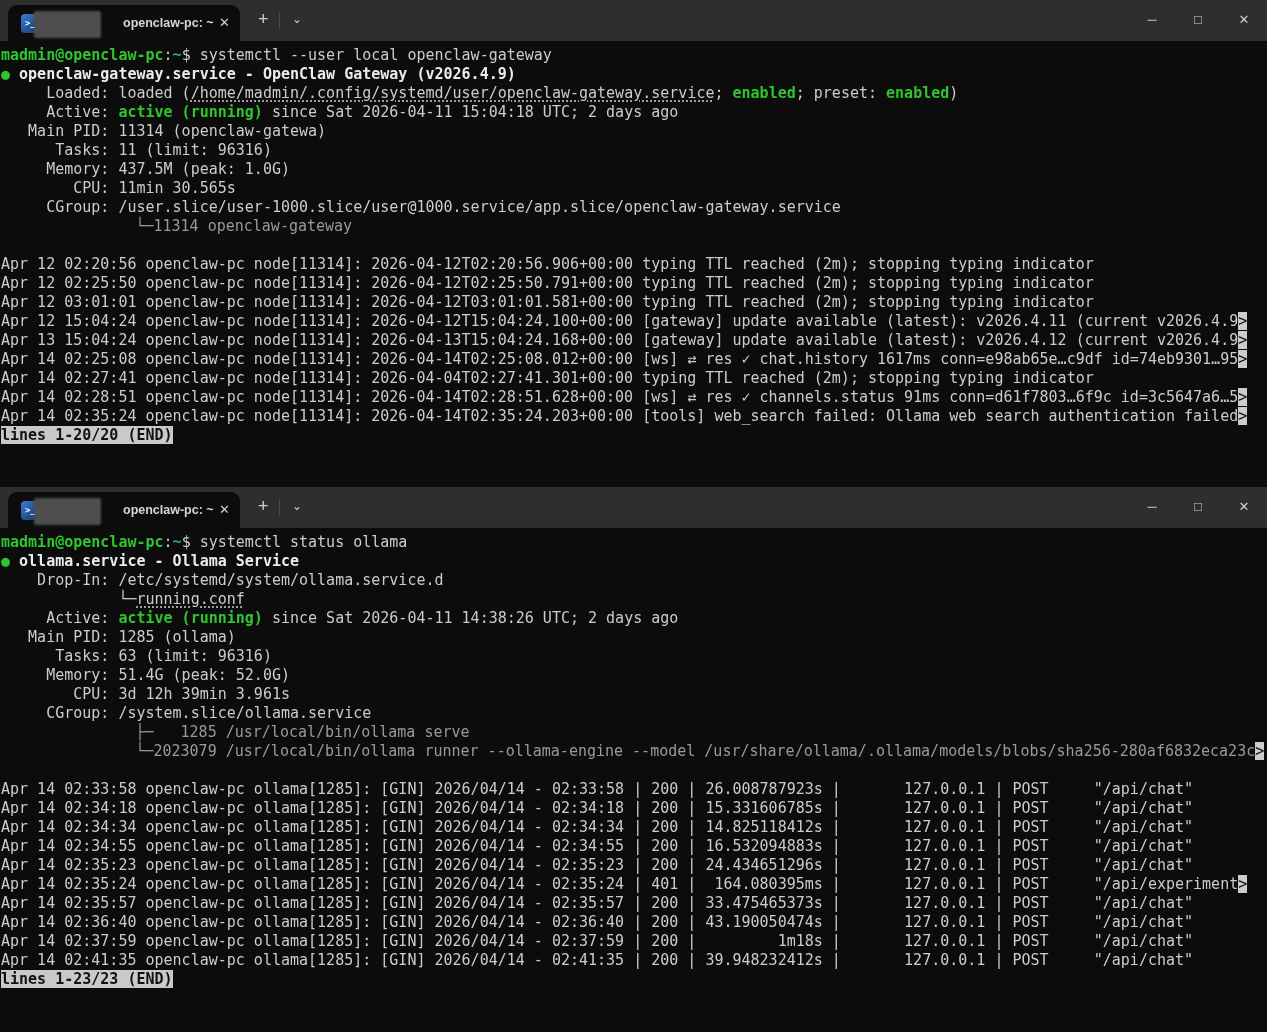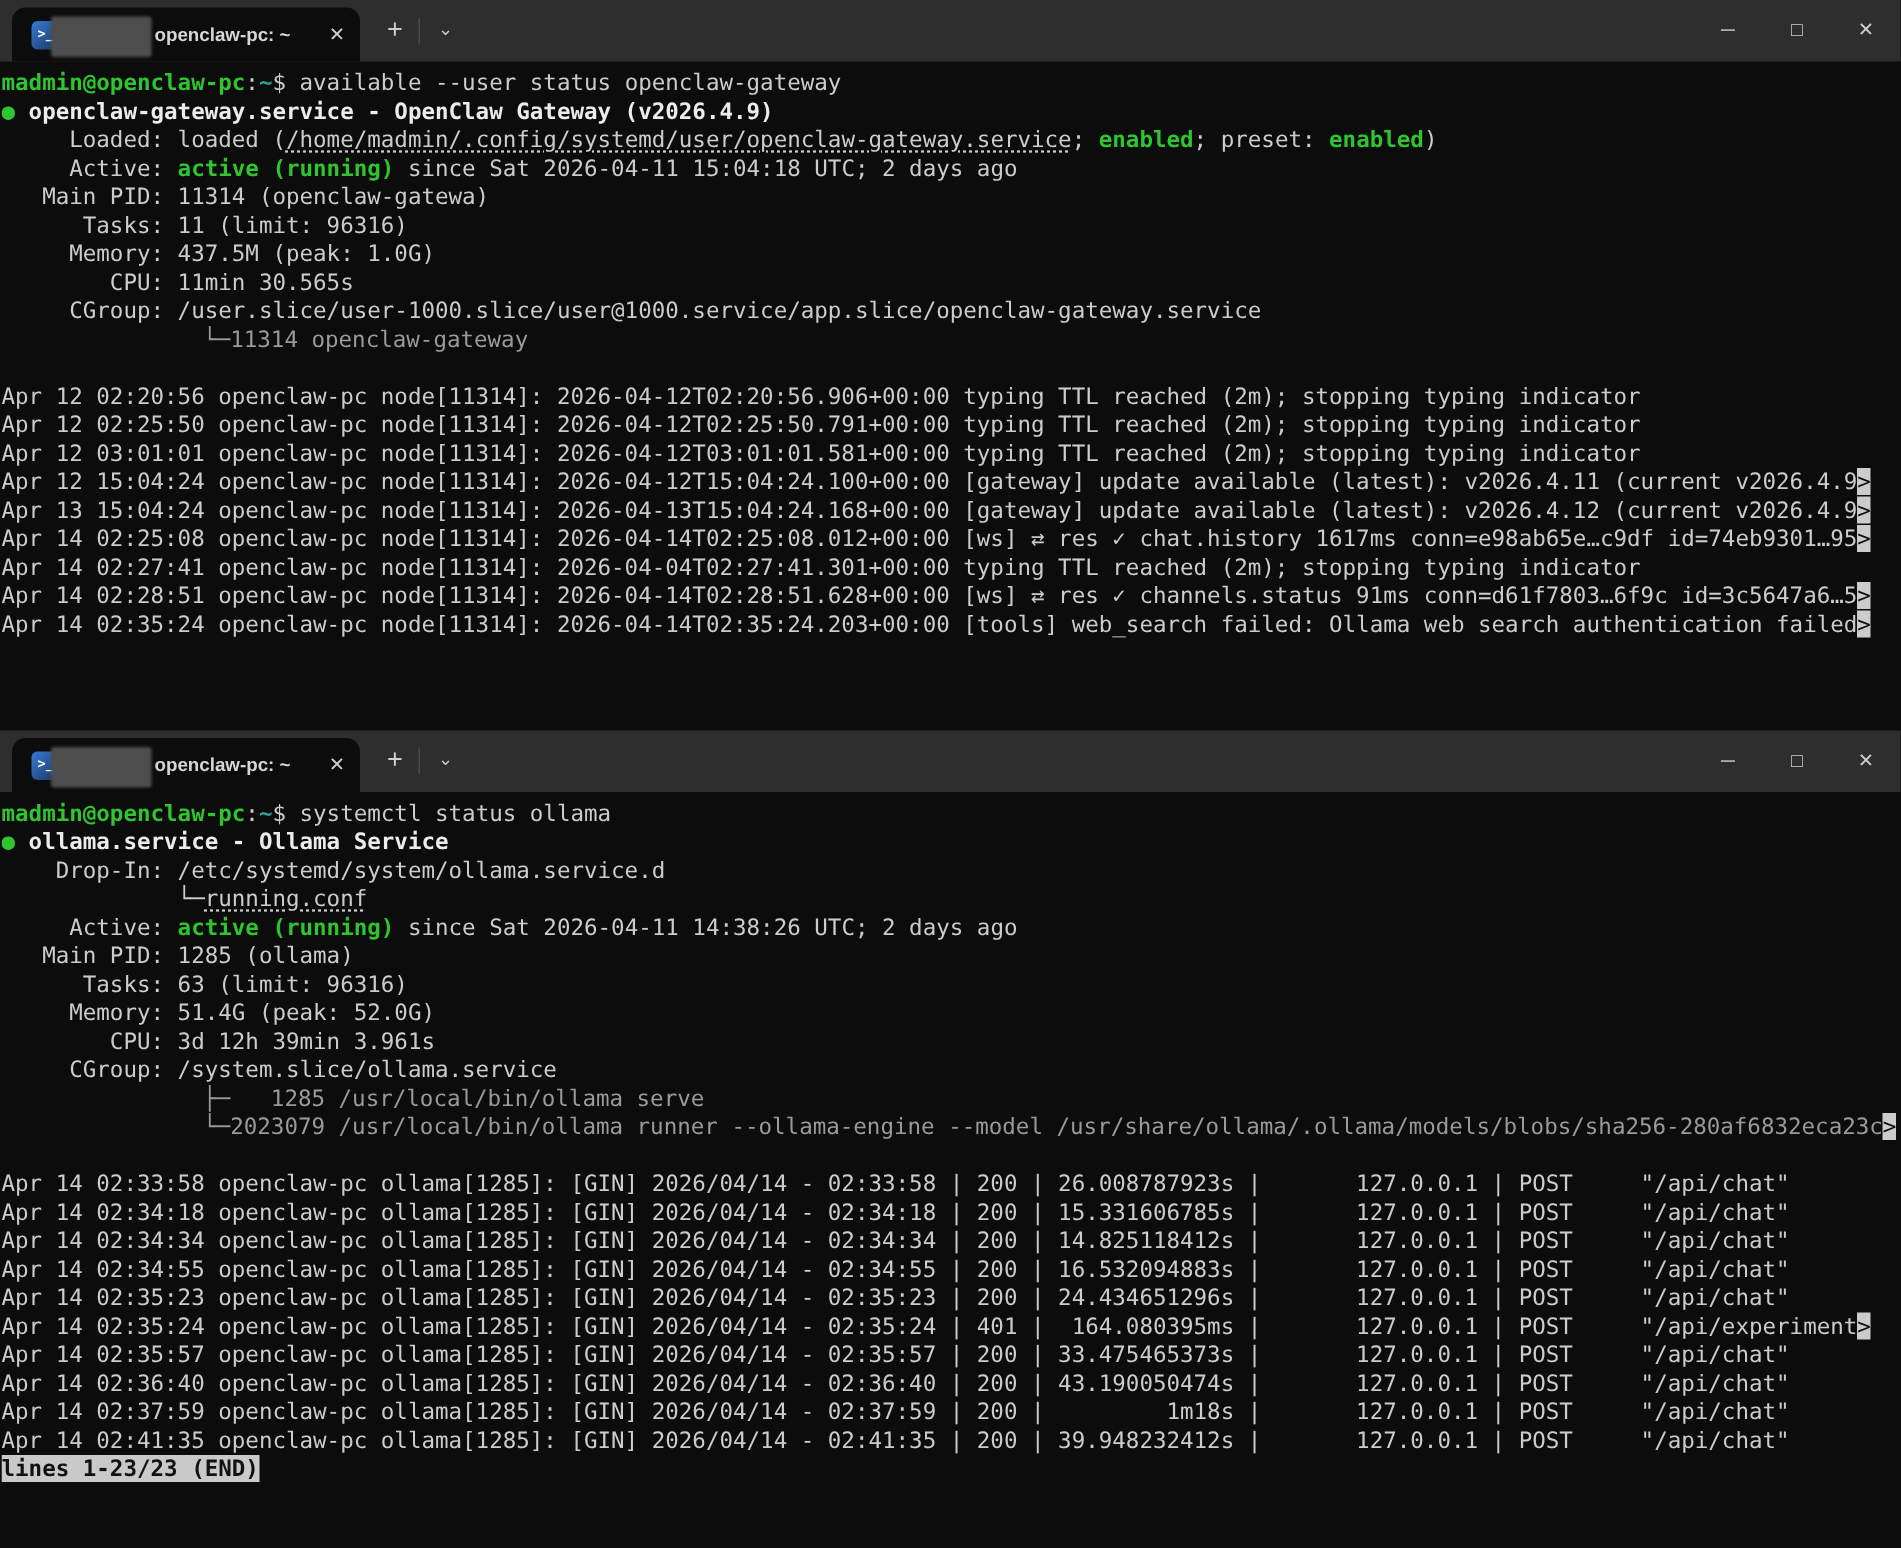--- a/index.html
+++ b/index.html
@@ -12,21 +12,21 @@
   .titlebar { position:relative; height:41px; background:#2e2e2e; }
   .tab { position:absolute; left:8px; top:5px; width:232px; height:36px;
          background:#0c0c0c; border-radius:9px 9px 0 0; }
   .tab-icon { position:absolute; left:13px; top:9px; width:19px; height:19px;
               border-radius:4px; background:linear-gradient(135deg,#3a7bd5,#16355e);
               color:#fff; font-family:"DejaVu Sans Mono",monospace; font-weight:bold;
               font-size:9px; line-height:19px; text-align:center; }
   .redaction { position:absolute; left:26px; top:6px; width:67px; height:27px;
                background:#4e4e4e; border-radius:2px; filter:blur(1.2px); }
   .tab-title { position:absolute; left:95px; top:0; height:36px; line-height:36px;
-               color:#d6d6d6; font-size:12.5px; font-weight:bold; white-space:nowrap; }
+               color:#d6d6d6; font-size:12.5px; font-weight:bold; white-space:nowrap;padding-left:20px; }
   .tab-close { position:absolute; right:10px; top:0; height:36px; line-height:36px;
                color:#cfcfcf; font-size:13px; cursor:pointer; }
   .newtab { position:absolute; left:250px; top:0; height:41px; line-height:39px;
             color:#cfcfcf; font-size:18px; padding:0 8px; cursor:pointer; }
   .tabsep { position:absolute; left:279px; top:12px; height:17px; width:1px; background:#4a4a4a; }
   .tabdrop { position:absolute; left:284px; top:0; height:41px; line-height:38px;
              color:#cfcfcf; font-size:12px; padding:0 8px; cursor:pointer; }
   .wincontrols { position:absolute; right:0; top:0; height:41px; display:flex; }
   .wincontrols span { width:46px; height:41px; line-height:39px; text-align:center;
                       color:#cfcfcf; font-size:13px; cursor:pointer; }
@@ -57,40 +57,41 @@
     <span class="newtab">+</span>
     <span class="tabsep"></span>
     <span class="tabdrop">⌄</span>
     <div class="wincontrols">
       <span>─</span>
       <span>□</span>
       <span>✕</span>
     </div>
   </div>
   <div class="screen">
-      <div class="row"><span class="g">madmin@openclaw-pc</span><span>:</span><span class="t">~</span><span>$ </span><span>available --user status openclaw-gateway</span></div>
+      <div class="row"><span class="g">madmin@openclaw-pc</span><span>:</span><span class="t">~</span><span>$ </span><span>systemctl --user local openclaw-gateway</span></div>
       <div class="row"><span class="g">● </span><span class="b">openclaw-gateway.service - OpenClaw Gateway (v2026.4.9)</span></div>
       <div class="row"><span>     Loaded: loaded (</span><span class="u">/home/madmin/.config/systemd/user/openclaw-gateway.service</span><span>; </span><span class="g">enabled</span><span>; preset: </span><span class="g">enabled</span><span>)</span></div>
       <div class="row"><span>     Active: </span><span class="g">active (running)</span><span> since Sat 2026-04-11 15:04:18 UTC; 2 days ago</span></div>
       <div class="row"><span>   Main PID: 11314 (openclaw-gatewa)</span></div>
       <div class="row"><span>      Tasks: 11 (limit: 96316)</span></div>
       <div class="row"><span>     Memory: 437.5M (peak: 1.0G)</span></div>
       <div class="row"><span>        CPU: 11min 30.565s</span></div>
       <div class="row"><span>     CGroup: /user.slice/user-1000.slice/user@1000.service/app.slice/openclaw-gateway.service</span></div>
       <div class="row"><span class="d">             └─11314 openclaw-gateway</span></div>
       <div class="row">&nbsp;</div>
       <div class="row"><span>Apr 12 02:20:56 openclaw-pc node[11314]: 2026-04-12T02:20:56.906+00:00 typing TTL reached (2m); stopping typing indicator</span></div>
       <div class="row"><span>Apr 12 02:25:50 openclaw-pc node[11314]: 2026-04-12T02:25:50.791+00:00 typing TTL reached (2m); stopping typing indicator</span></div>
       <div class="row"><span>Apr 12 03:01:01 openclaw-pc node[11314]: 2026-04-12T03:01:01.581+00:00 typing TTL reached (2m); stopping typing indicator</span></div>
       <div class="row"><span>Apr 12 15:04:24 openclaw-pc node[11314]: 2026-04-12T15:04:24.100+00:00 [gateway] update available (latest): v2026.4.11 (current v2026.4.9</span><span class="inv">&gt;</span></div>
       <div class="row"><span>Apr 13 15:04:24 openclaw-pc node[11314]: 2026-04-13T15:04:24.168+00:00 [gateway] update available (latest): v2026.4.12 (current v2026.4.9</span><span class="inv">&gt;</span></div>
       <div class="row"><span>Apr 14 02:25:08 openclaw-pc node[11314]: 2026-04-14T02:25:08.012+00:00 [ws] ⇄ res ✓ chat.history 1617ms conn=e98ab65e…c9df id=74eb9301…95</span><span class="inv">&gt;</span></div>
       <div class="row"><span>Apr 14 02:27:41 openclaw-pc node[11314]: 2026-04-04T02:27:41.301+00:00 typing TTL reached (2m); stopping typing indicator</span></div>
       <div class="row"><span>Apr 14 02:28:51 openclaw-pc node[11314]: 2026-04-14T02:28:51.628+00:00 [ws] ⇄ res ✓ channels.status 91ms conn=d61f7803…6f9c id=3c5647a6…5</span><span class="inv">&gt;</span></div>
       <div class="row"><span>Apr 14 02:35:24 openclaw-pc node[11314]: 2026-04-14T02:35:24.203+00:00 [tools] web_search failed: Ollama web search authentication failed</span><span class="inv">&gt;</span></div>
+      <div class="row"><span class="bar">lines 1-20/20 (END)</span></div>
     </div>
 </div>
 
 <div class="window" id="win2">
   <div class="titlebar">
     <div class="tab">
       <span class="tab-icon">&gt;_</span>
       <span class="redaction"></span>
       <span class="tab-title">openclaw-pc: ~</span>
       <span class="tab-close">✕</span>

